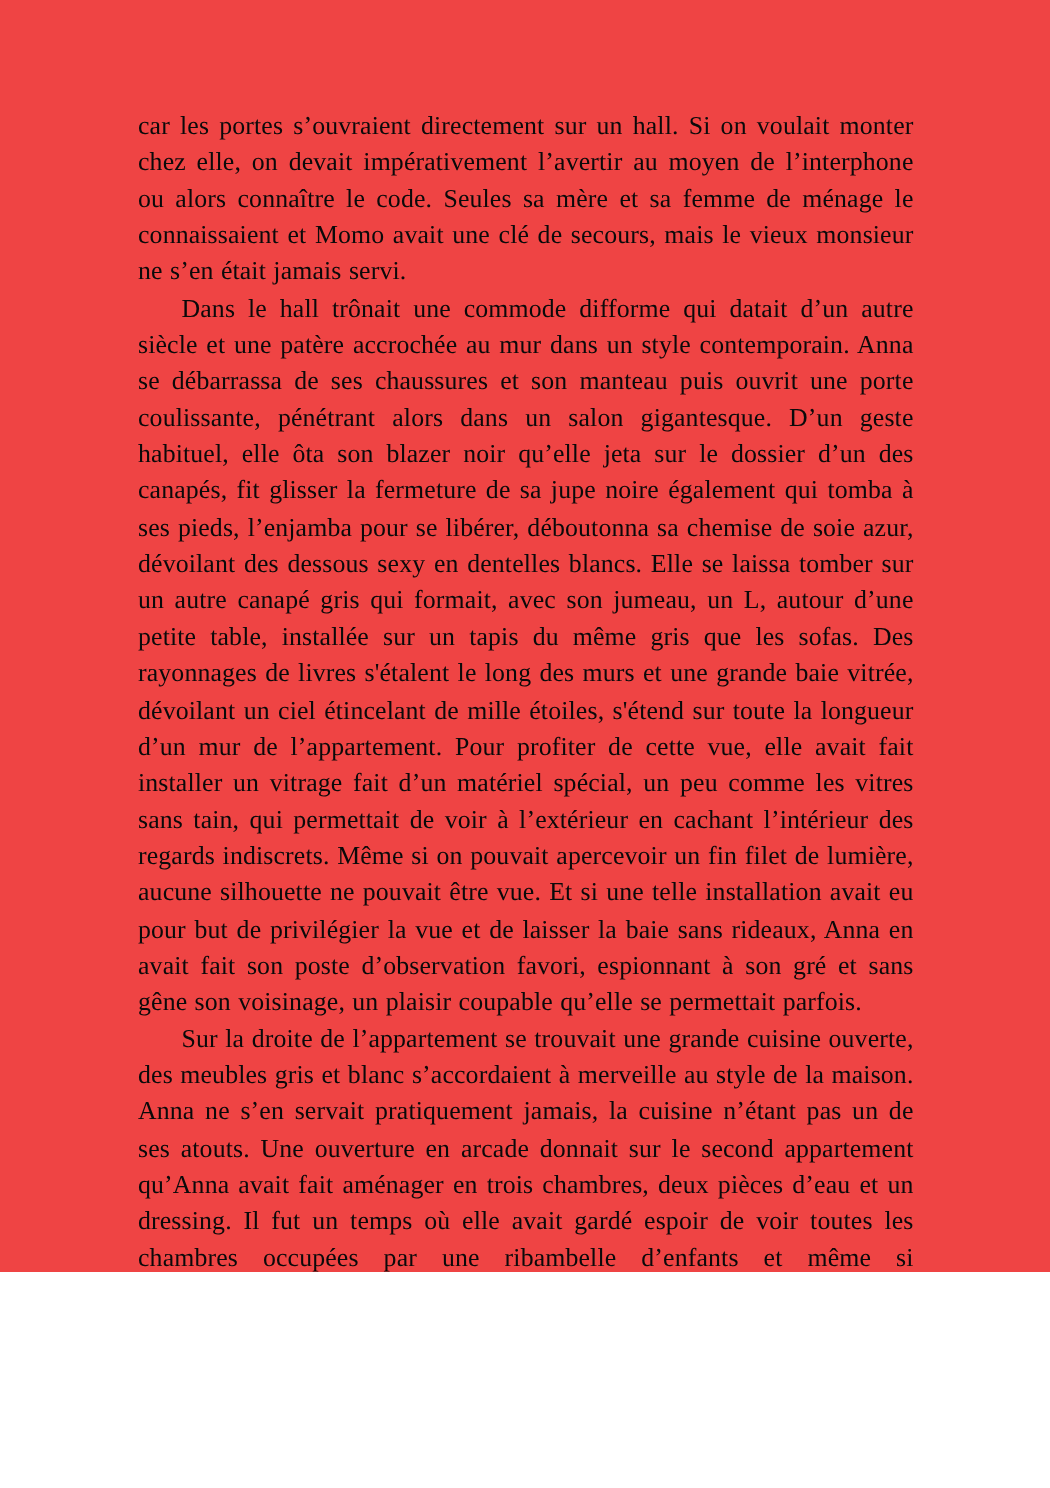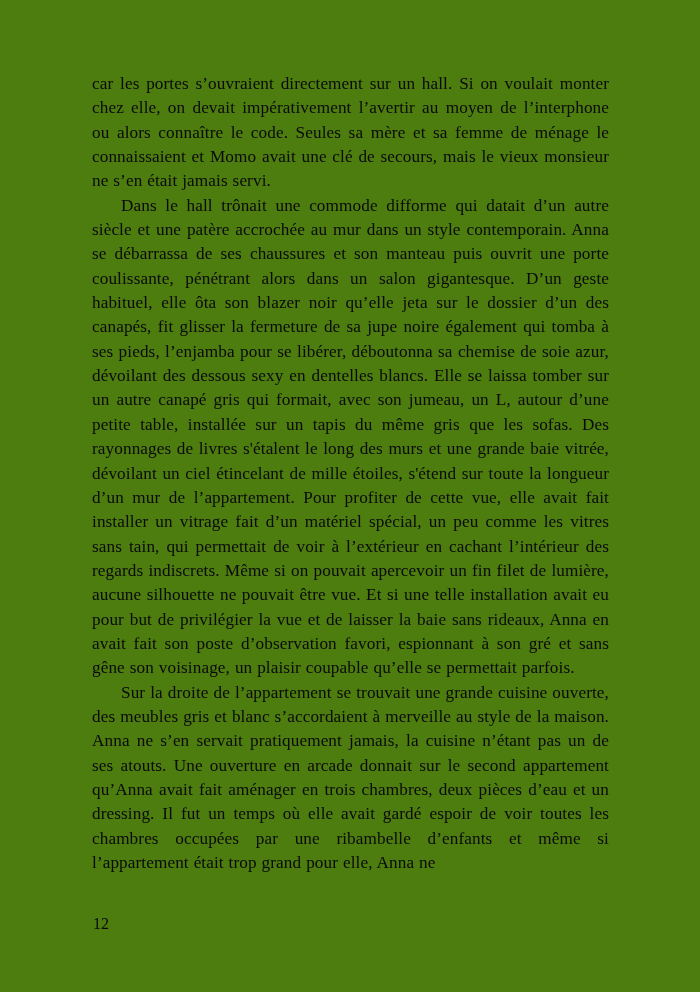--- a/index.html
+++ b/index.html
@@ -10,22 +10,22 @@
   body {
     width: 700px;
     height: 992px;
     position: relative;
     font-family: "Liberation Serif", "DejaVu Serif", serif;
     color: #0a0a0a;
   }
   .book-page {
     position: relative;
     width: 700px;
-    height: 992px;
-    background: #4d7c0f;
+    height: 848px;
+    background: #ef4444;
     overflow: hidden;
   }
   .text-block {
     position: absolute;
     left: 92px;
     top: 72px;
     width: 517px;
   }
   p.para {
     margin: 0;

